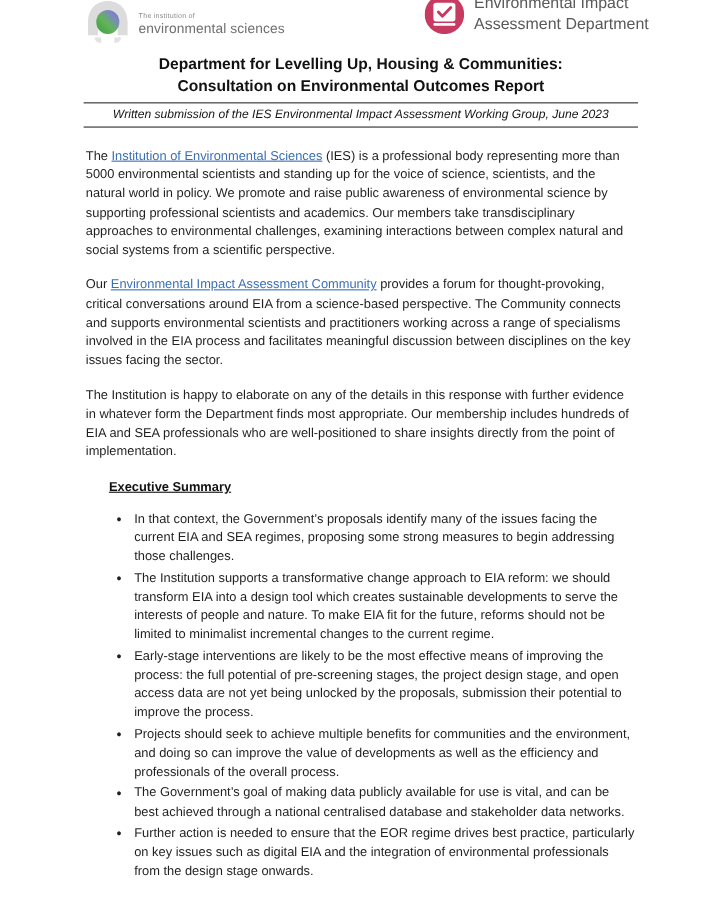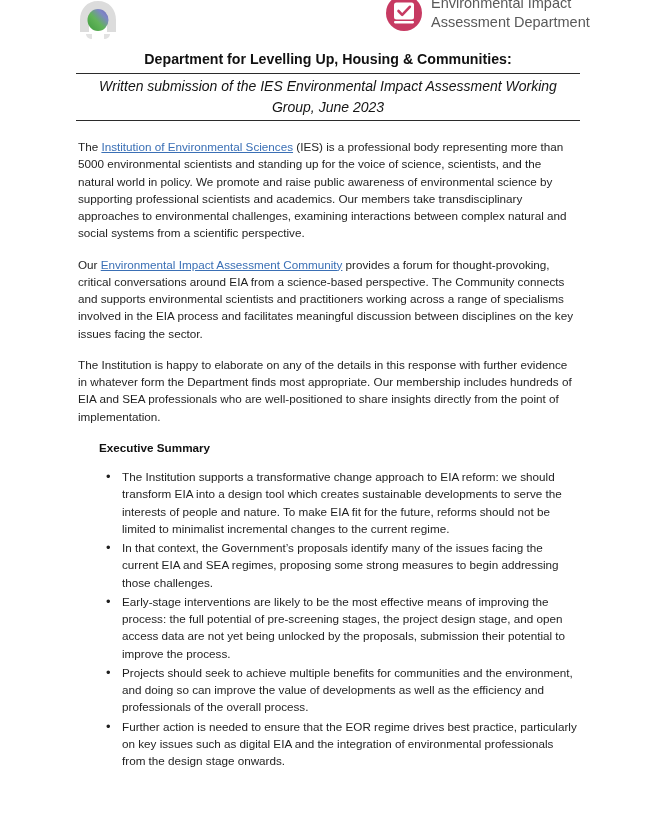--- a/index.html
+++ b/index.html
@@ -91,21 +91,21 @@
   }
   .rule-thick {
     border-top: 1.6px solid #2b2b2b;
   }
   .rule-thin {
     border-top: 0.9px solid #2b2b2b;
   }
   .subtitle {
     text-align: center;
     font-style: italic;
-    font-size: 14px;
+    font-size: 11px;
     line-height: 1.5;
     color: #151515;
     padding: 2px 0 2px 0;
   }
 
   
   .body {
     margin: 0 78px 0 78px;
     font-size: 11.7px;
     line-height: 1.475;
@@ -118,20 +118,21 @@
   p.para.first {
     margin-top: 17px;
   }
   a.link {
     color: #3a6fb5;
     text-decoration: underline;
   }
   h2.section {
     font-size: 11.7px;
     font-weight: bold;
+    text-decoration: underline;
     margin: 8px 0 12px 0;
     color: #111111;
     padding-left: 21px;
   }
   ul.bullets {
     margin: 0;
     padding-left: 44px;
     list-style: none;
   }
   ul.bullets li {
@@ -165,20 +166,24 @@
               <stop offset="75%" stop-color="#7e86c6"></stop>
               <stop offset="100%" stop-color="#6f6fb0"></stop>
             </linearGradient>
           </defs>
           <path d="M22 3 C11 3 4 11 4 22 L4 34 L13 34 L13 22 C13 16 17 12 22 12 C27 12 31 16 31 22 L31 34 L40 34 L40 22 C40 11 33 3 22 3 Z" fill="#dcdcdc"></path>
           <ellipse cx="22" cy="22" rx="10.5" ry="11" fill="url(#iesgrad)"></ellipse>
           <path d="M10 36 C10 39 13 41 16 41 L16 36 Z" fill="#e2e2e2"></path>
           <path d="M28 36 L28 41 C31 41 34 39 34 36 Z" fill="#e2e2e2"></path>
         </svg>
       </span>
+      <span class="ies-words">
+        <span class="small">The institution of</span>
+        <span class="big">environmental sciences</span>
+      </span>
     </div>
 
     <div class="eia-logo">
       <span class="eia-mark">
         <svg viewBox="0 0 36 36" width="36" height="36">
           <circle cx="18" cy="18" r="18" fill="#c73a62"></circle>
           <rect x="8" y="7.5" width="20" height="17" rx="2.5" fill="#ffffff"></rect>
           <path d="M12.5 16 L16.2 19.8 L23.8 11.8" stroke="#c73a62" stroke-width="2.6" fill="none" stroke-linecap="round" stroke-linejoin="round"></path>
           <rect x="8" y="26" width="20" height="2.4" rx="1.1" fill="#ffffff"></rect>
         </svg>
@@ -186,38 +191,40 @@
       <span class="eia-words">
         <div>Environmental Impact</div>
         <div>Assessment Department</div>
       </span>
     </div>
   </div>
 
   <div class="title-block">
     <div class="doc-title">
       <div>Department for Levelling Up, Housing &amp; Communities:</div>
+      <div>Consultation on Environmental Outcomes Report</div>
     </div>
     <div class="rule-thick"></div>
     <div class="subtitle">Written submission of the IES Environmental Impact Assessment Working Group, June 2023</div>
     <div class="rule-thin"></div>
   </div>
 
   <div class="body">
 
     <p class="para first"><span>The </span><a class="link" href="#">Institution of Environmental Sciences</a><span> (IES) is a professional body representing more than 5000 environmental scientists and standing up for the voice of science, scientists, and the natural world in policy. We promote and raise public awareness of environmental science by supporting professional scientists and academics. Our members take transdisciplinary approaches to environmental challenges, examining interactions between complex natural and social systems from a scientific perspective.</span></p>
 
     <p class="para"><span>Our </span><a class="link" href="#">Environmental Impact Assessment Community</a><span> provides a forum for thought-provoking, critical conversations around EIA from a science-based perspective. The Community connects and supports environmental scientists and practitioners working across a range of specialisms involved in the EIA process and facilitates meaningful discussion between disciplines on the key issues facing the sector.</span></p>
 
     <p class="para">The Institution is happy to elaborate on any of the details in this response with further evidence in whatever form the Department finds most appropriate. Our membership includes hundreds of EIA and SEA professionals who are well-positioned to share insights directly from the point of implementation.</p>
 
     <h2 class="section">Executive Summary</h2>
 
     <ul class="bullets">
+      <li>In that context, the Government’s proposals identify many of the issues facing the current EIA and SEA regimes, proposing some strong measures to begin addressing those challenges.</li>
       <li>The Institution supports a transformative change approach to EIA reform: we should transform EIA into a design tool which creates sustainable developments to serve the interests of people and nature. To make EIA fit for the future, reforms should not be limited to minimalist incremental changes to the current regime.</li>
-      <li>In that context, the Government’s proposals identify many of the issues facing the current EIA and SEA regimes, proposing some strong measures to begin addressing those challenges.</li>
       <li>Early-stage interventions are likely to be the most effective means of improving the process: the full potential of pre-screening stages, the project design stage, and open access data are not yet being unlocked by the proposals, submission their potential to improve the process.</li>
       <li>Projects should seek to achieve multiple benefits for communities and the environment, and doing so can improve the value of developments as well as the efficiency and professionals of the overall process.</li>
+      <li>The Government’s goal of making data publicly available for use is vital, and can be best achieved through a national centralised database and stakeholder data networks.</li>
       <li>Further action is needed to ensure that the EOR regime drives best practice, particularly on key issues such as digital EIA and the integration of environmental professionals from the design stage onwards.</li>
     </ul>
 
   </div>
 </div>
 
 </body></html>

